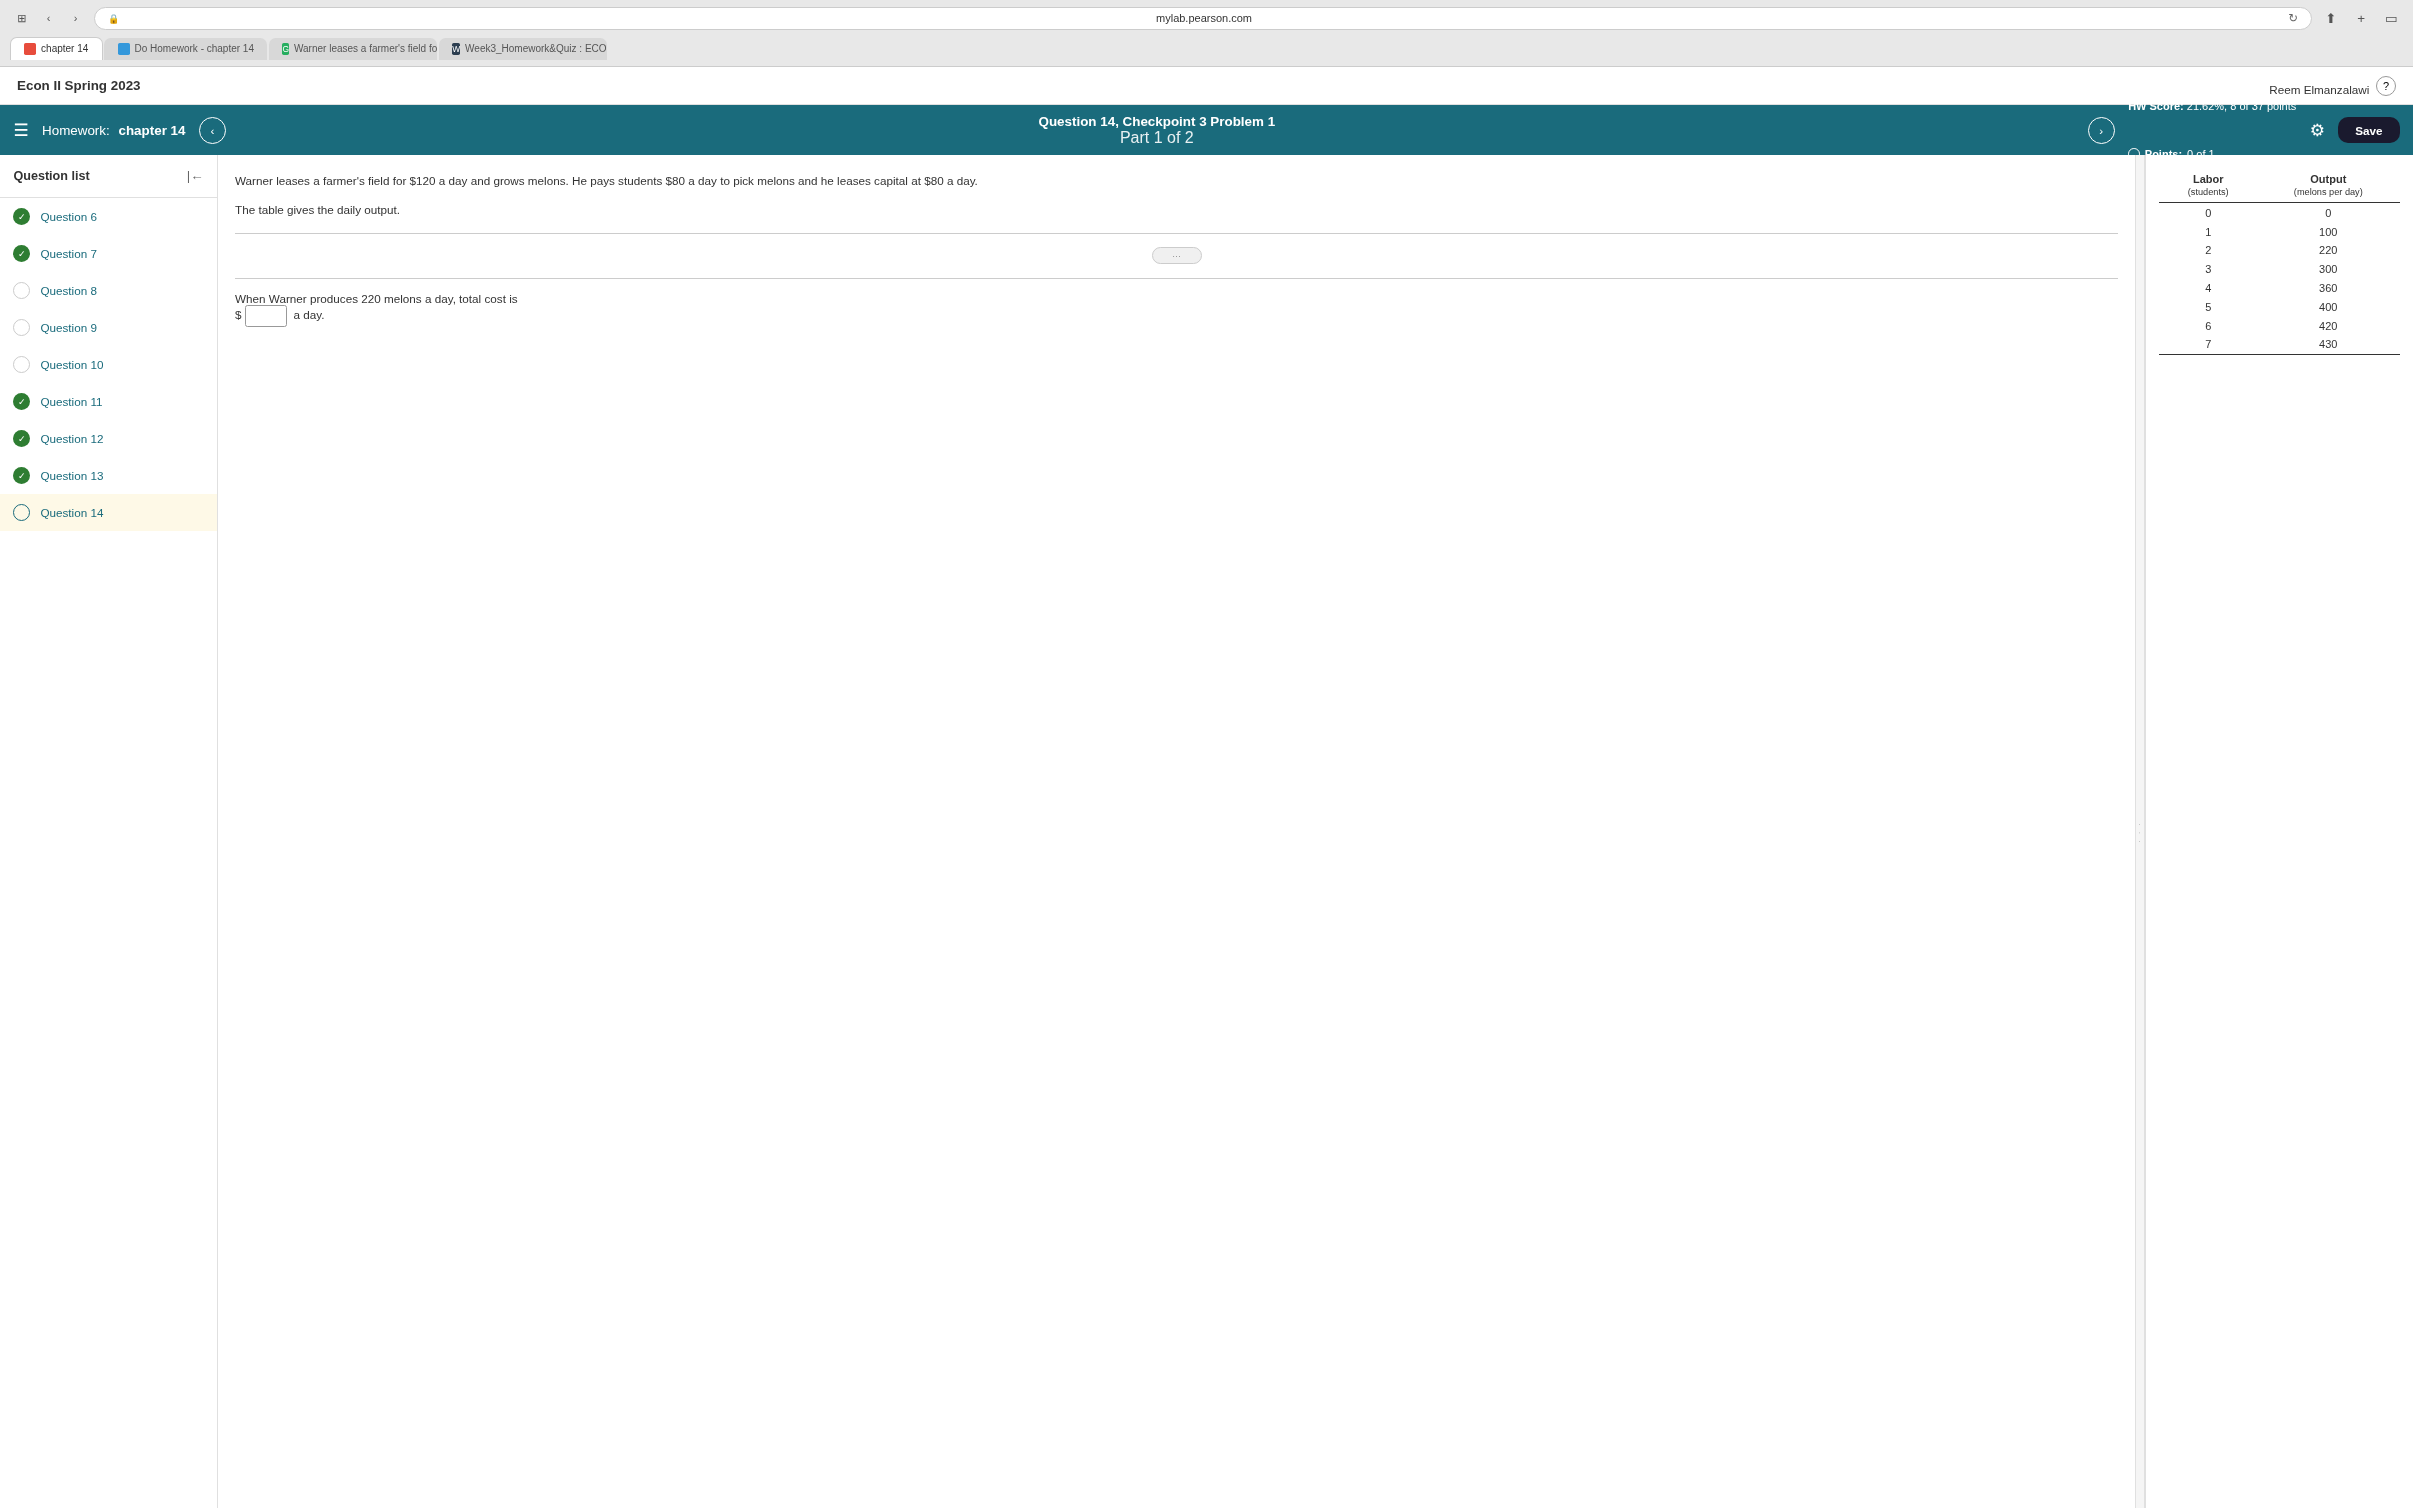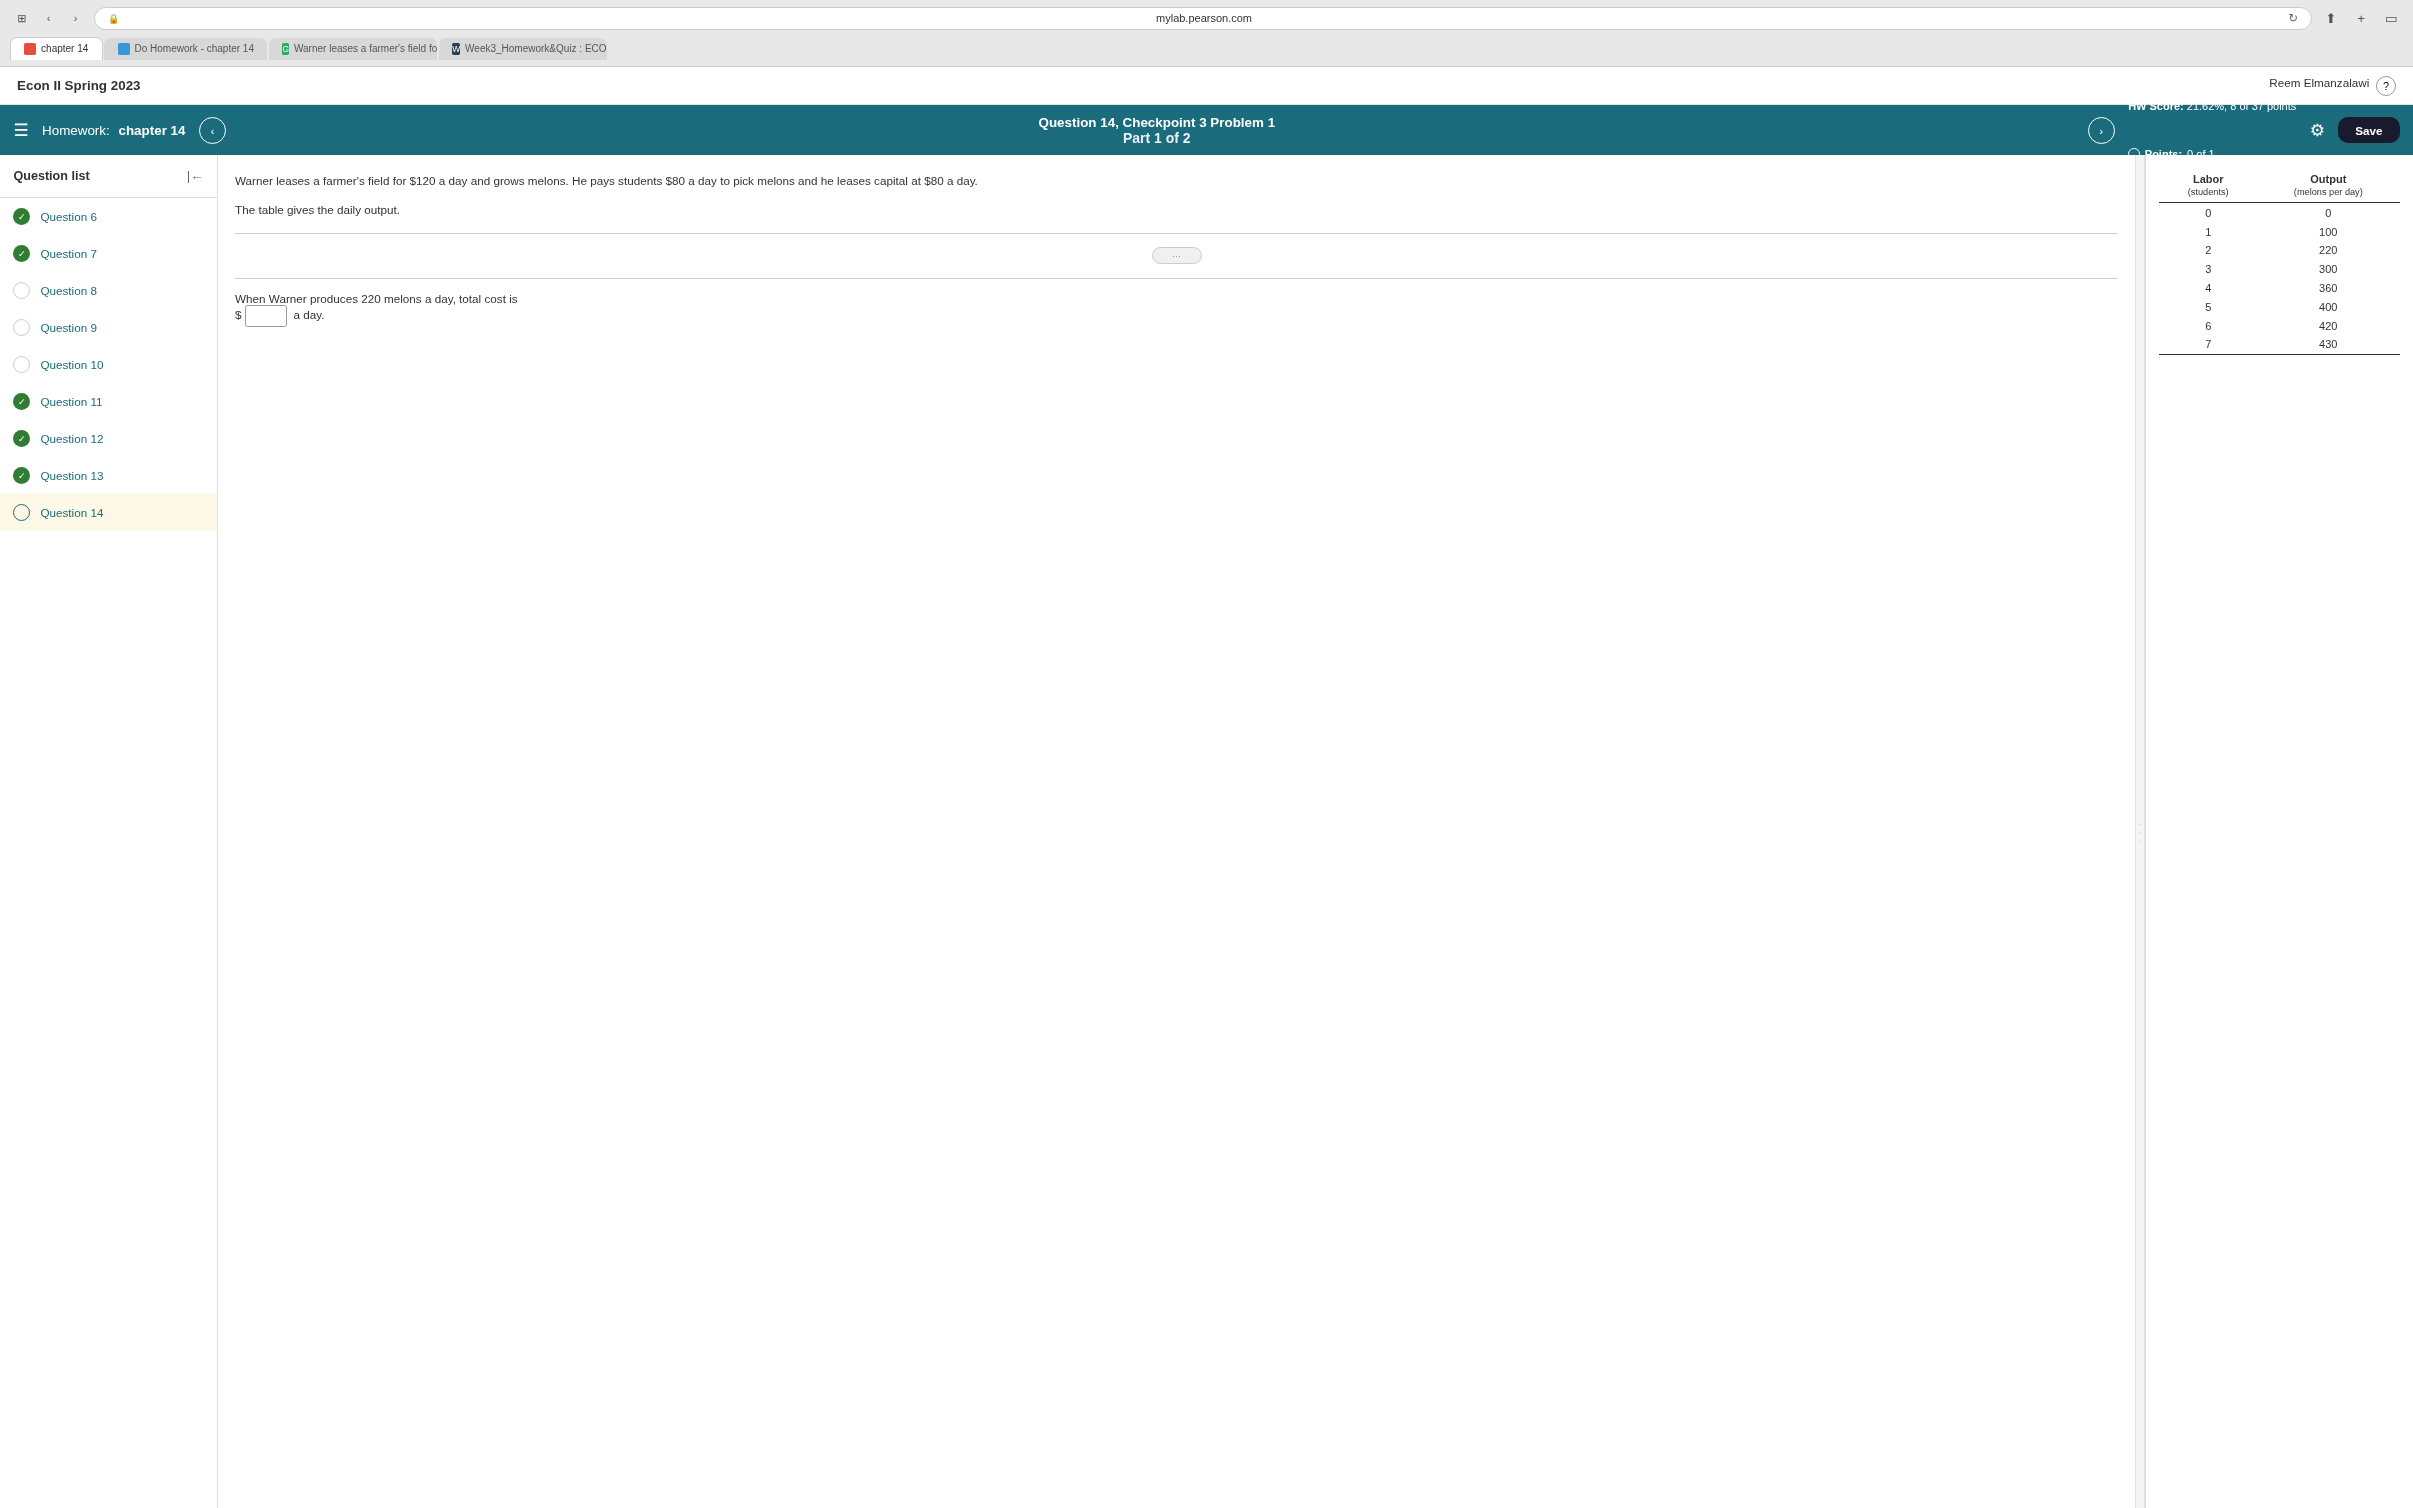--- a/index.html
+++ b/index.html
@@ -19,28 +19,28 @@
     
     .browser-tabs { display: flex; gap: 1.7px; align-items: flex-end; }
     .tab { padding: 5px 13.4px; border-radius: 6.7px 6.7px 0 0; font-size: 10px; cursor: pointer; display: flex; align-items: center; gap: 5px; max-width: 168px; overflow: hidden; white-space: nowrap; text-overflow: ellipsis; }
     .tab-active { background: white; color: #333; border: 0.8px solid #ccc; border-bottom: none; }
     .tab-inactive { background: #d8d8d8; color: #555; }
     .tab-favicon { width: 11.7px; height: 11.7px; border-radius: 1.7px; display: inline-block; }
 
     
     .app-header { background: white; padding: 8.4px 17px; display: flex; justify-content: space-between; align-items: center; border-bottom: 0.8px solid #e0e0e0; }
     .app-title { font-size: 13.4px; font-weight: 600; color: #333; }
-    .app-user { font-size: 11.7px; color: #333; display: flex; align-items: flex-start; gap: 6.7px; }
+    .app-user { font-size: 11.7px; color: #333; display: flex; align-items: flex-end; gap: 6.7px; }
 
     
     .nav-bar { background: #1a6b7c; color: white; padding: 0 13.4px; display: flex; align-items: center; gap: 13.4px; height: 50px; }
     .menu-icon { font-size: 17px; cursor: pointer; color: white; }
     .nav-center { flex: 1; text-align: center; }
     .nav-question-title { font-size: 13.4px; font-weight: bold; }
-    .nav-question-sub { font-size: 14px; opacity: 0.9; font-weight: bold; }
+    .nav-question-sub { font-size: 16px; opacity: 0.9; }
     .nav-arrow { width: 27px; height: 27px; border: 1.7px solid white; border-radius: 50%; display: flex; align-items: center; justify-content: center; cursor: pointer; font-size: 11.7px; color: white; background: transparent; }
     .nav-score { text-align: right; font-size: 11px; }
     .nav-score .points { display: flex; align-items: center; gap: 5px; margin-top: 36px; }
     .nav-right { display: flex; align-items: center; gap: 13.4px; }
     .gear-btn { background: transparent; border: none; color: white; cursor: pointer; font-size: 17px; }
     .save-btn { background: #1a1a2e; color: white; border: none; padding: 6.7px 17px; border-radius: 10px; font-size: 11.7px; font-weight: bold; cursor: pointer; }
 
     
     .main-layout { display: flex; height: calc(100vh - 151px); }
 

